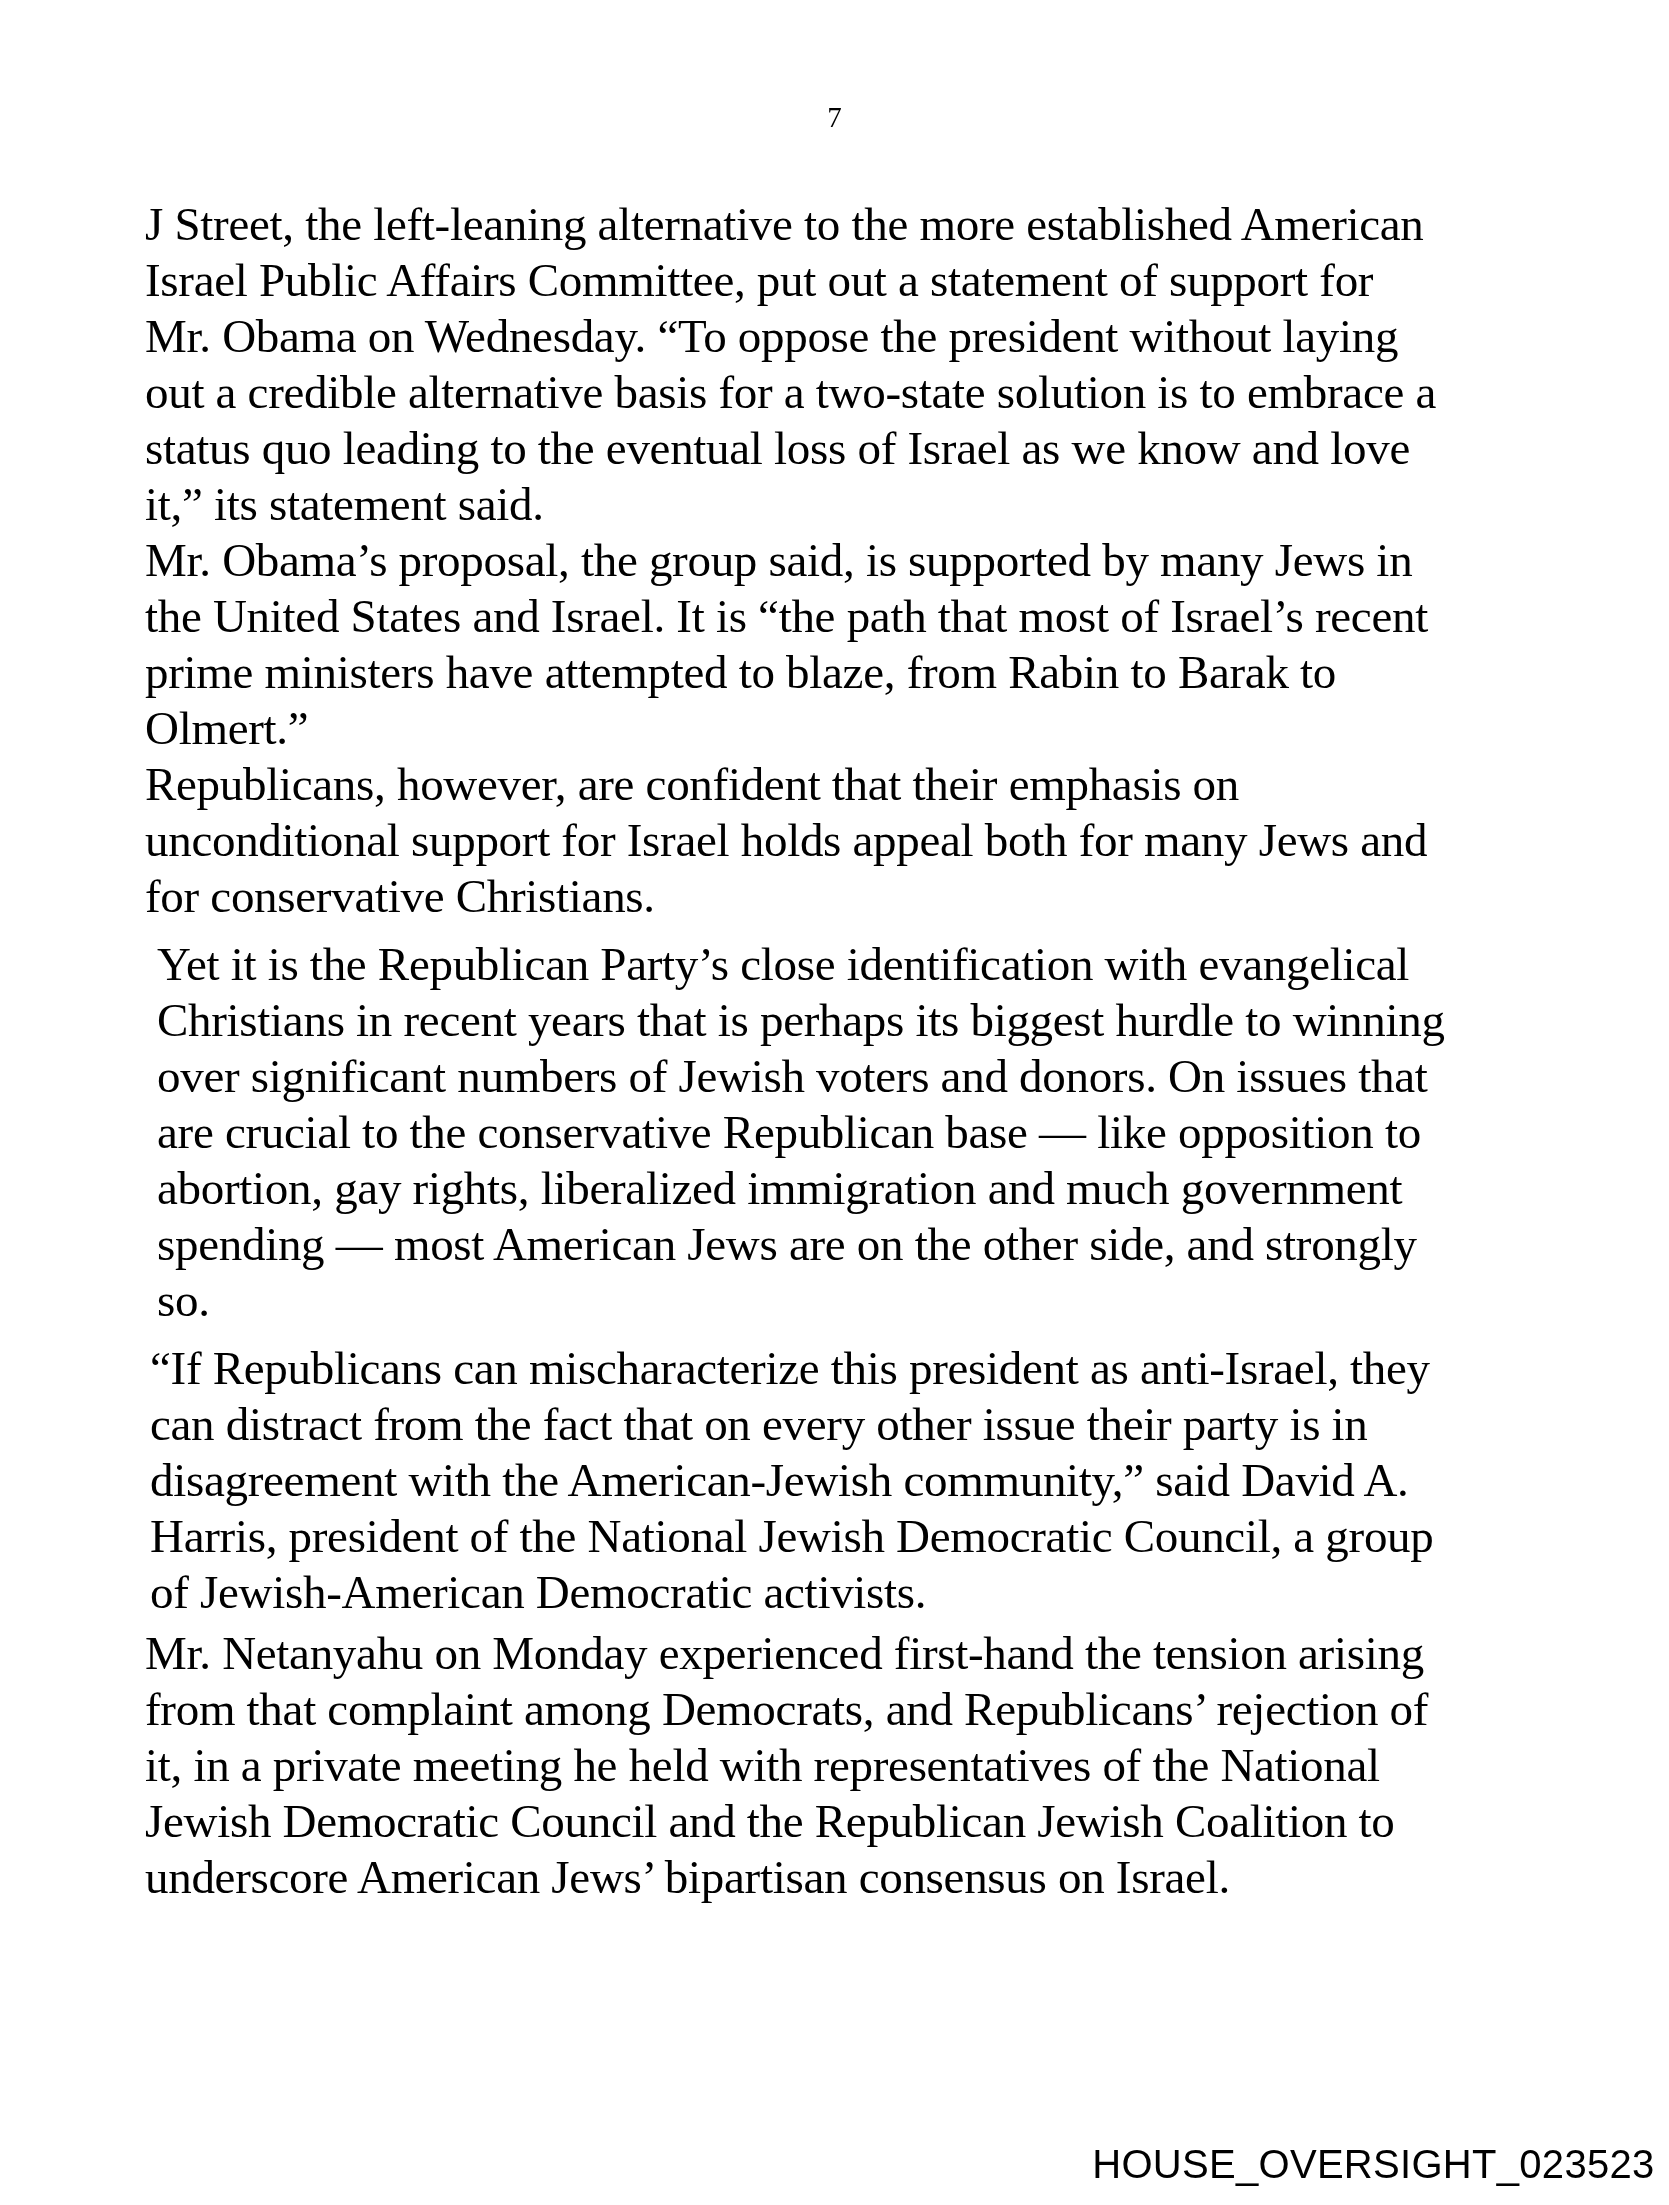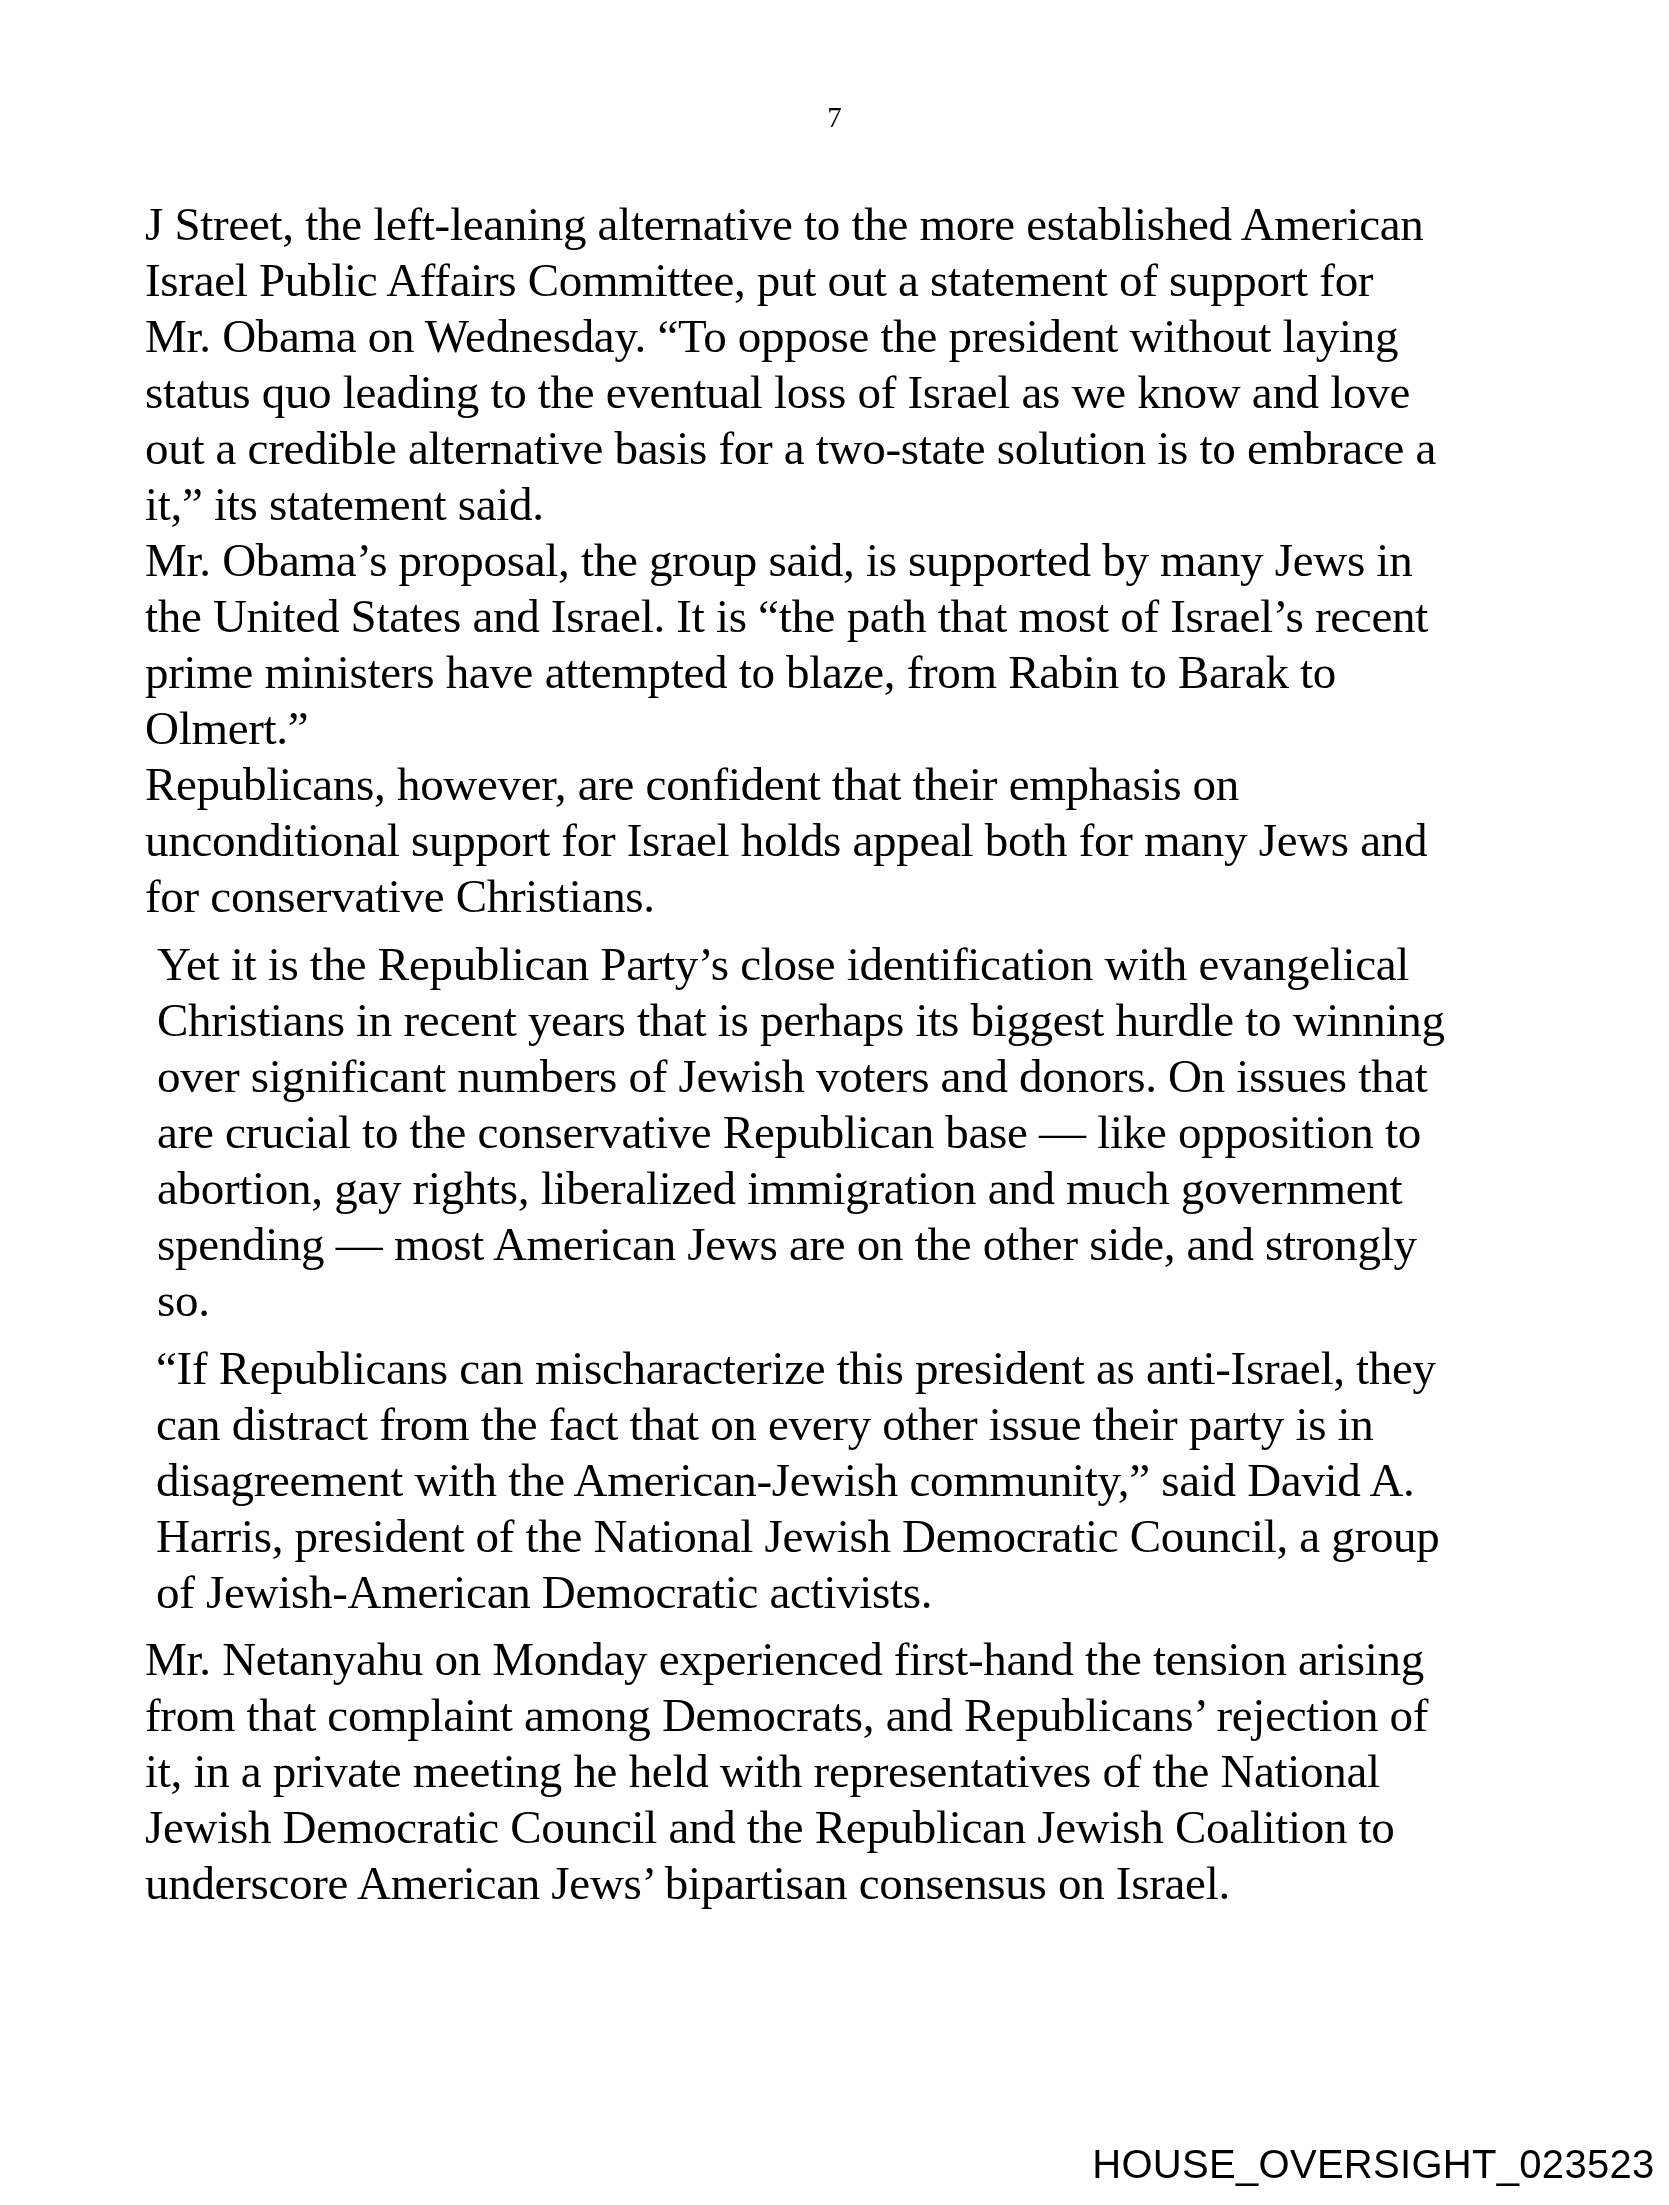--- a/index.html
+++ b/index.html
@@ -51,22 +51,22 @@
 </head>
 <body>
 
 <div class="page-number">7</div>
 
 <div class="body-text">
   <p style="margin:0">
     <span class="line">J Street, the left-leaning alternative to the more established American</span>
     <span class="line">Israel Public Affairs Committee, put out a statement of support for</span>
     <span class="line">Mr. Obama on Wednesday. “To oppose the president without laying</span>
+    <span class="line">out a credible alternative basis for a two-state solution is to embrace a</span>
     <span class="line">status quo leading to the eventual loss of Israel as we know and love</span>
-    <span class="line">out a credible alternative basis for a two-state solution is to embrace a</span>
     <span class="line">it,” its statement said.</span>
   </p>
   <p style="margin:0">
     <span class="line">Mr. Obama’s proposal, the group said, is supported by many Jews in</span>
     <span class="line">the United States and Israel. It is “the path that most of Israel’s recent</span>
     <span class="line">prime ministers have attempted to blaze, from Rabin to Barak to</span>
     <span class="line">Olmert.”</span>
   </p>
   <p style="margin:0">
     <span class="line">Republicans, however, are confident that their emphasis on</span>
@@ -75,21 +75,21 @@
   </p>
   <p style="margin:12px">
     <span class="line">Yet it is the Republican Party’s close identification with evangelical</span>
     <span class="line">Christians in recent years that is perhaps its biggest hurdle to winning</span>
     <span class="line">over significant numbers of Jewish voters and donors. On issues that</span>
     <span class="line">are crucial to the conservative Republican base — like opposition to</span>
     <span class="line">abortion, gay rights, liberalized immigration and much government</span>
     <span class="line">spending — most American Jews are on the other side, and strongly</span>
     <span class="line">so.</span>
   </p>
-  <p style="margin:11px">
+  <p style="margin:5px">
     <span class="line">“If Republicans can mischaracterize this president as anti-Israel, they</span>
     <span class="line">can distract from the fact that on every other issue their party is in</span>
     <span class="line">disagreement with the American-Jewish community,” said David A.</span>
     <span class="line">Harris, president of the National Jewish Democratic Council, a group</span>
     <span class="line">of Jewish-American Democratic activists.</span>
   </p>
   <p style="margin:0">
     <span class="line">Mr. Netanyahu on Monday experienced first-hand the tension arising</span>
     <span class="line">from that complaint among Democrats, and Republicans’ rejection of</span>
     <span class="line">it, in a private meeting he held with representatives of the National</span>

